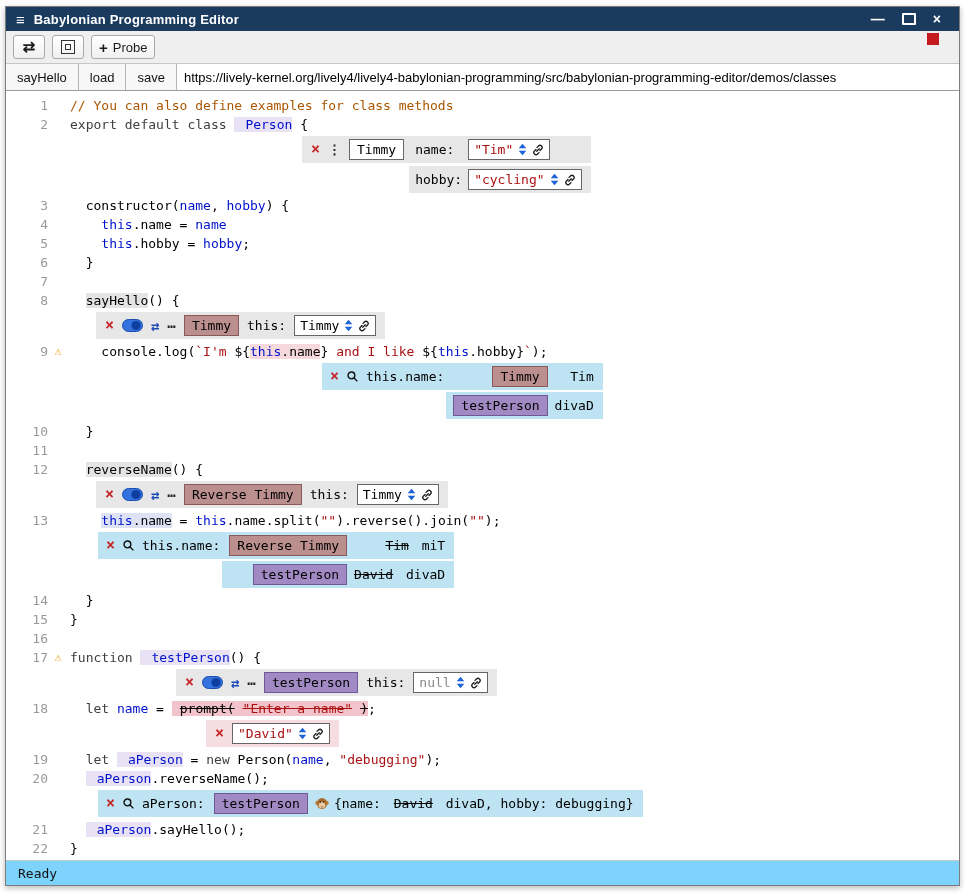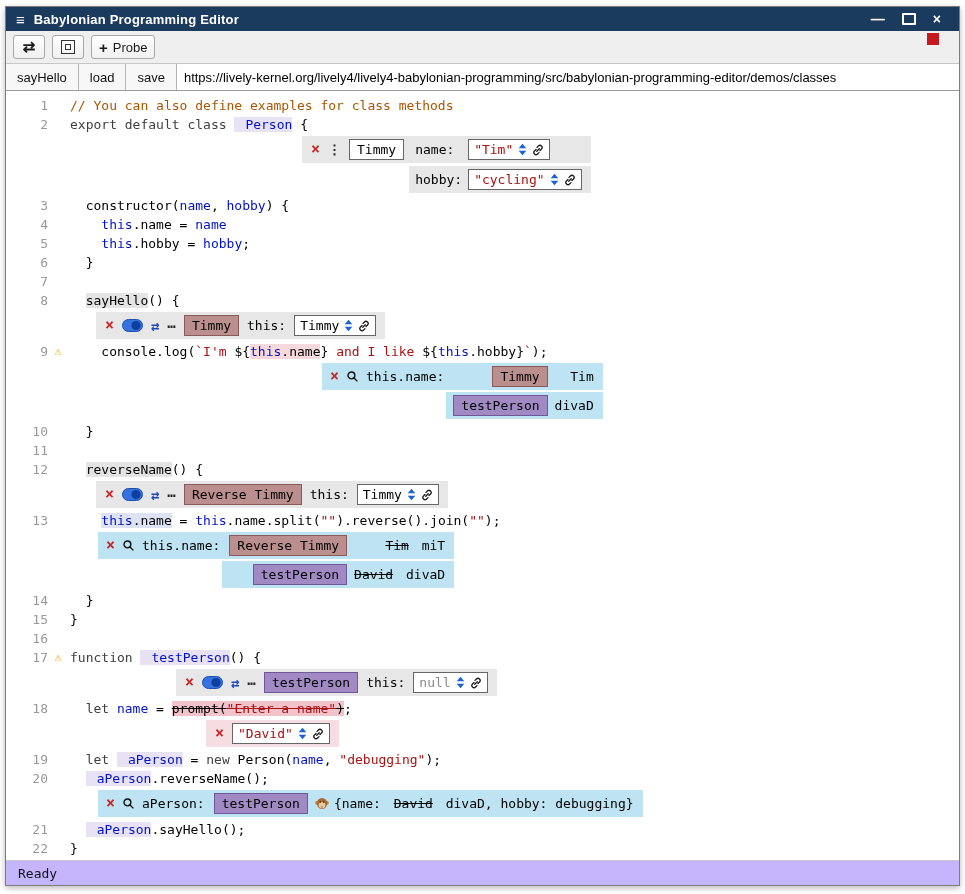--- a/index.html
+++ b/index.html
@@ -53,21 +53,21 @@
   .line-content-w { padding-left:2px; }
   .tk-p { color:#000000; }
   .tk-k { color:#404040; }
   .tk-b { color:#0011cc; }
   .tk-s { color:#aa1111; }
   .tk-c { color:#aa5500; }
   .bg-ex { background:#e8e2f4;padding-left:11px; }
   .bg-gray { background:#e4e4e4; }
   .bg-probe { background:#dde3f5; }
   .bg-pink { background:#f6d9dc; }
-  .tk-del { background:#f3c3cb; text-decoration:line-through; }
+  .tk-del { background:#f3c3cb; text-decoration:line-through;padding-left:8px; }
   .strike { text-decoration:line-through; }
   
   .w-x { color:#c62828; font-weight:bold; font-size:15px; line-height:1; cursor:pointer; }
   .w-kebab { font-weight:bold; font-size:13px; color:#222; cursor:pointer; }
   .w-more { font-weight:bold; font-size:14px; color:#222; cursor:pointer; }
   .w-swap { color:#1e4bb8; font-weight:bold; font-size:14px; cursor:pointer; }
   .w-icon { display:inline-flex; align-items:center; }
   .w-icon svg { display:block; }
   .nbox { background:#fff; border:1px solid #666; padding:0 7px; height:19px;
     display:inline-flex; align-items:center; color:#000; cursor:pointer; }
@@ -86,21 +86,21 @@
   .ex-value { background:#e7e7e7; display:flex; align-items:center; padding:3px 9px 3px 0; }
   .instance-widget { display:inline-flex; align-items:center; gap:8px; background:#e7e7e7; padding:3px 9px; }
   .inst-label { color:#000; }
   .probe-widget { display:inline-grid; grid-template-columns:max-content max-content max-content; row-gap:2px; }
   .pr-head { background:#bee3f2; display:flex; align-items:center; gap:7px; padding:3px 2px 3px 8px; }
   .pr-chip { background:#bee3f2; display:flex; align-items:center; justify-content:flex-end; padding:3px 7px; }
   .pr-val { background:#bee3f2; display:flex; align-items:center; gap:5px; padding:3px 9px 3px 0; white-space:pre;justify-content:flex-end; }
   .pr-label { color:#000; }
   .replacement-widget { display:inline-flex; align-items:center; gap:8px; background:#f6dde1; padding:3px 9px; }
   
-  .statusbar { height:24px; flex:none; background:#c4b5fd; border-top:1px solid #c9c9c9;
+  .statusbar { height:24px; flex:none; background:#7dd3fc; border-top:1px solid #c9c9c9;
     display:flex; align-items:center; padding:0 12px;
     font-family:"DejaVu Sans Mono", monospace; font-size:13px; color:#111; }
 </style>
 </head>
 <body>
 
 <div class="window">
 
   <div class="titlebar">
     <span class="menu-icon">≡</span>

